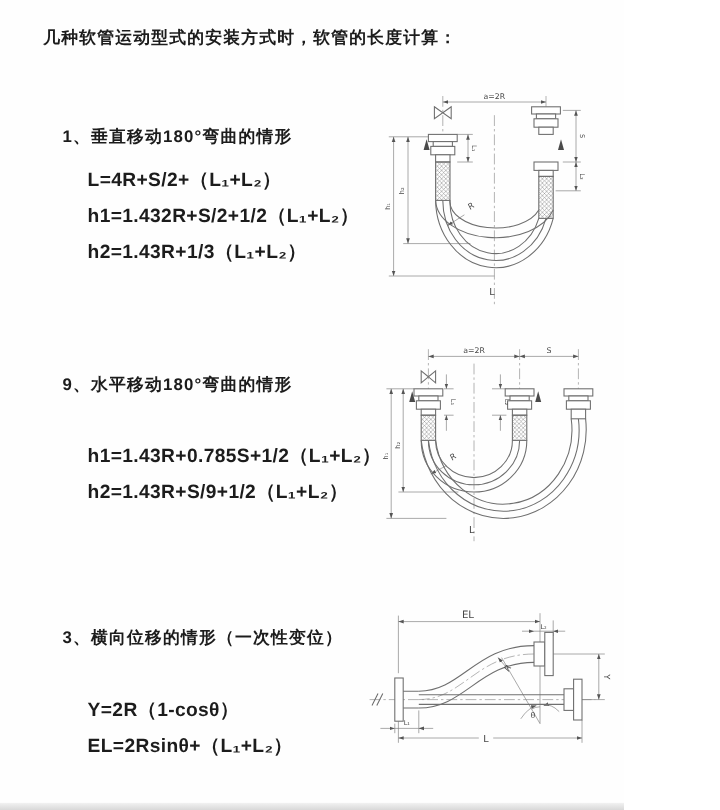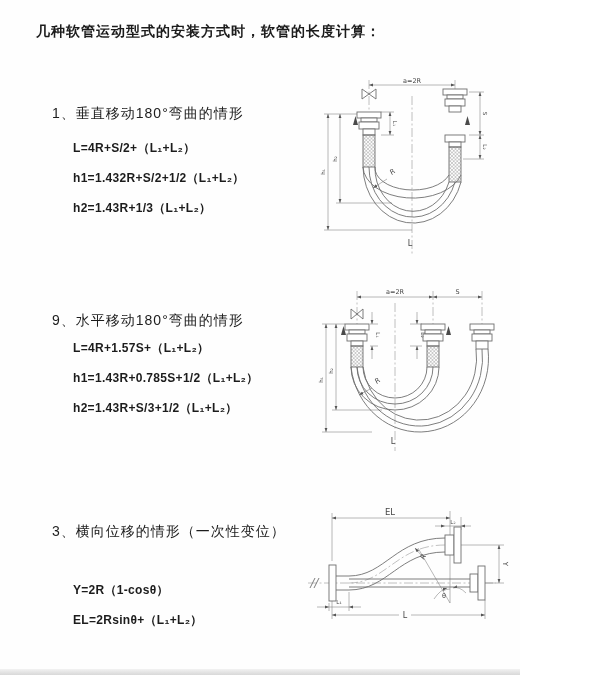--- a/index.html
+++ b/index.html
@@ -1,20 +1,20 @@
 <!DOCTYPE html>
 <html><head>
 <meta charset="utf-8">
 <style>
   html,body{margin:0;padding:0;background:#ffffff;}
   .page{position:relative;width:520px;height:675px;background:#fefefe;overflow:hidden;
         font-family:"Liberation Sans","DejaVu Sans",sans-serif;color:#1c1c1c;}
   .title{position:absolute;left:36px;top:23px;font-size:14px;font-weight:700;letter-spacing:1px;}
-  .sec-heading{position:absolute;font-size:14px;font-weight:400;letter-spacing:1px;}
-  .formula{position:absolute;font-size:12px;font-weight:600;letter-spacing:.3px;}
+  .sec-heading{position:absolute;font-size:14px;font-weight:700;letter-spacing:1px;}
+  .formula{position:absolute;font-size:16px;font-weight:600;letter-spacing:.3px;}
   svg.dwg{position:absolute;}
   .g{stroke:#6f6f6f;stroke-width:0.9;fill:none;}
   .gf{stroke:#6f6f6f;stroke-width:0.9;fill:#ffffff;}
   .d{stroke:#7d7d7d;stroke-width:0.55;fill:none;}
   .cl{stroke:#8d8d8d;stroke-width:0.55;fill:none;stroke-dasharray:9 2.5 2 2.5;}
   .t{fill:#474747;font-family:"DejaVu Sans",sans-serif;}
   .braid{stroke:#6f6f6f;stroke-width:0.9;}
   .fa{fill:#4a4a4a;stroke:none;}
   .page-edge{position:absolute;left:0;top:669px;width:600px;height:6px;
              background:linear-gradient(#f2f2f2,#d8d8d8);}
@@ -25,23 +25,22 @@
 <div class="page">
 
   <div class="title">几种软管运动型式的安装方式时，软管的长度计算：</div>
 
   <div class="sec-heading" style="left:52px;top:105px">1、垂直移动180°弯曲的情形</div>
   <div class="formula" style="left:73px;top:140px">L=4R+S/2+（L₁+L₂）</div>
   <div class="formula" style="left:73px;top:170px">h1=1.432R+S/2+1/2（L₁+L₂）</div>
   <div class="formula" style="left:73px;top:200px">h2=1.43R+1/3（L₁+L₂）</div>
 
   <div class="sec-heading" style="left:52px;top:312px">9、水平移动180°弯曲的情形</div>
-  <div class="formula" style="left:73px;top:340px">L=4R+1.57S+（L₁+L₂）</div>
   <div class="formula" style="left:73px;top:370px">h1=1.43R+0.785S+1/2（L₁+L₂）</div>
-  <div class="formula" style="left:73px;top:400px">h2=1.43R+S/3+1/2（L₁+L₂）</div>
+  <div class="formula" style="left:73px;top:400px">h2=1.43R+S/9+1/2（L₁+L₂）</div>
 
   <div class="sec-heading" style="left:52px;top:523px">3、横向位移的情形（一次性变位）</div>
   <div class="formula" style="left:73px;top:582px">Y=2R（1-cosθ）</div>
   <div class="formula" style="left:73px;top:612px">EL=2Rsinθ+（L₁+L₂）</div>
 
   <svg class="dwg" style="left:312px;top:72px" width="270" height="195" viewBox="0 0 270 195">
     <defs>
       <pattern id="hp1" width="3.5" height="3.5" patternUnits="userSpaceOnUse">
         <path d="M0,3.5 L3.5,0 M0,0 L3.5,3.5" stroke="#909090" stroke-width="0.45"></path>
       </pattern>

